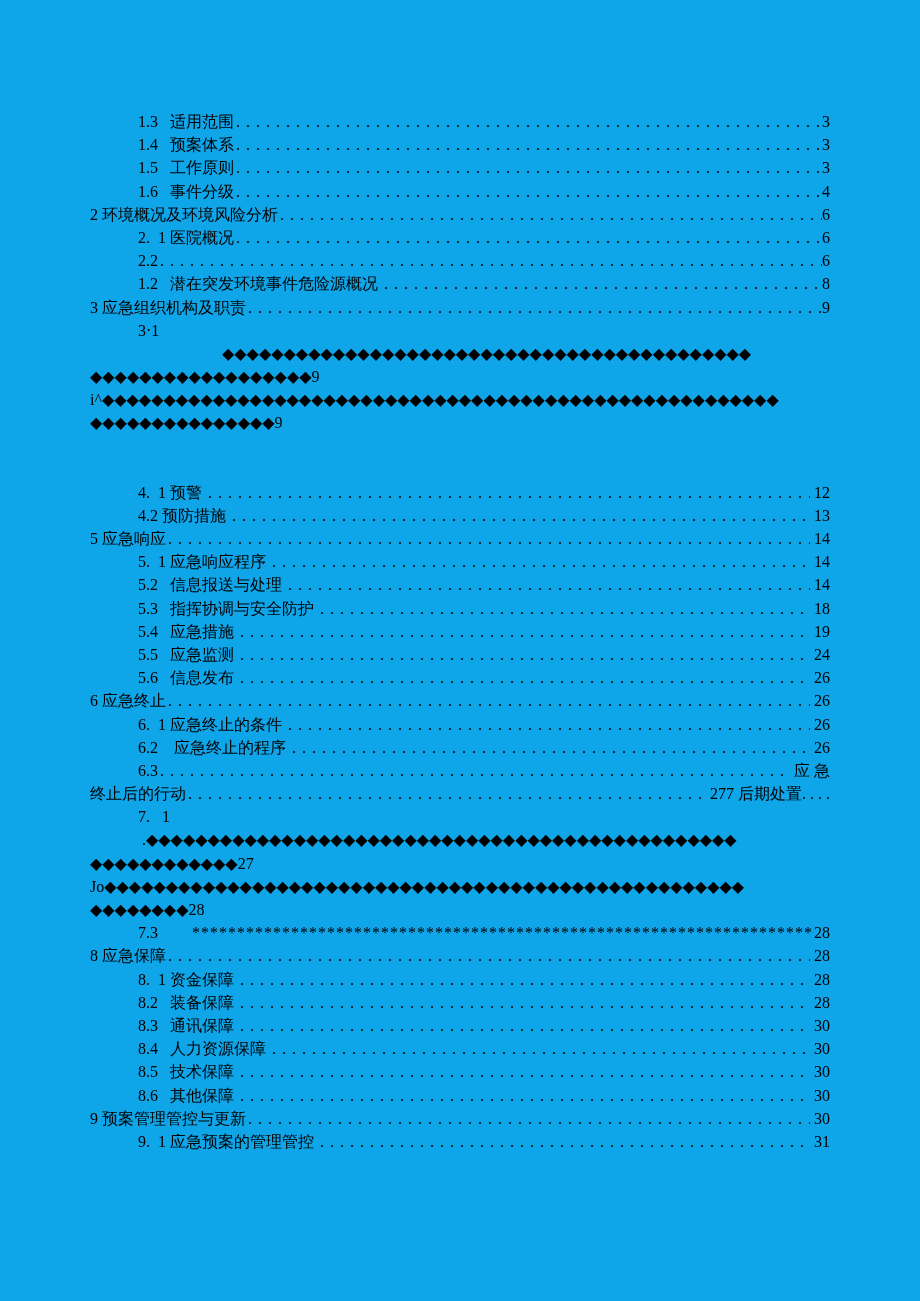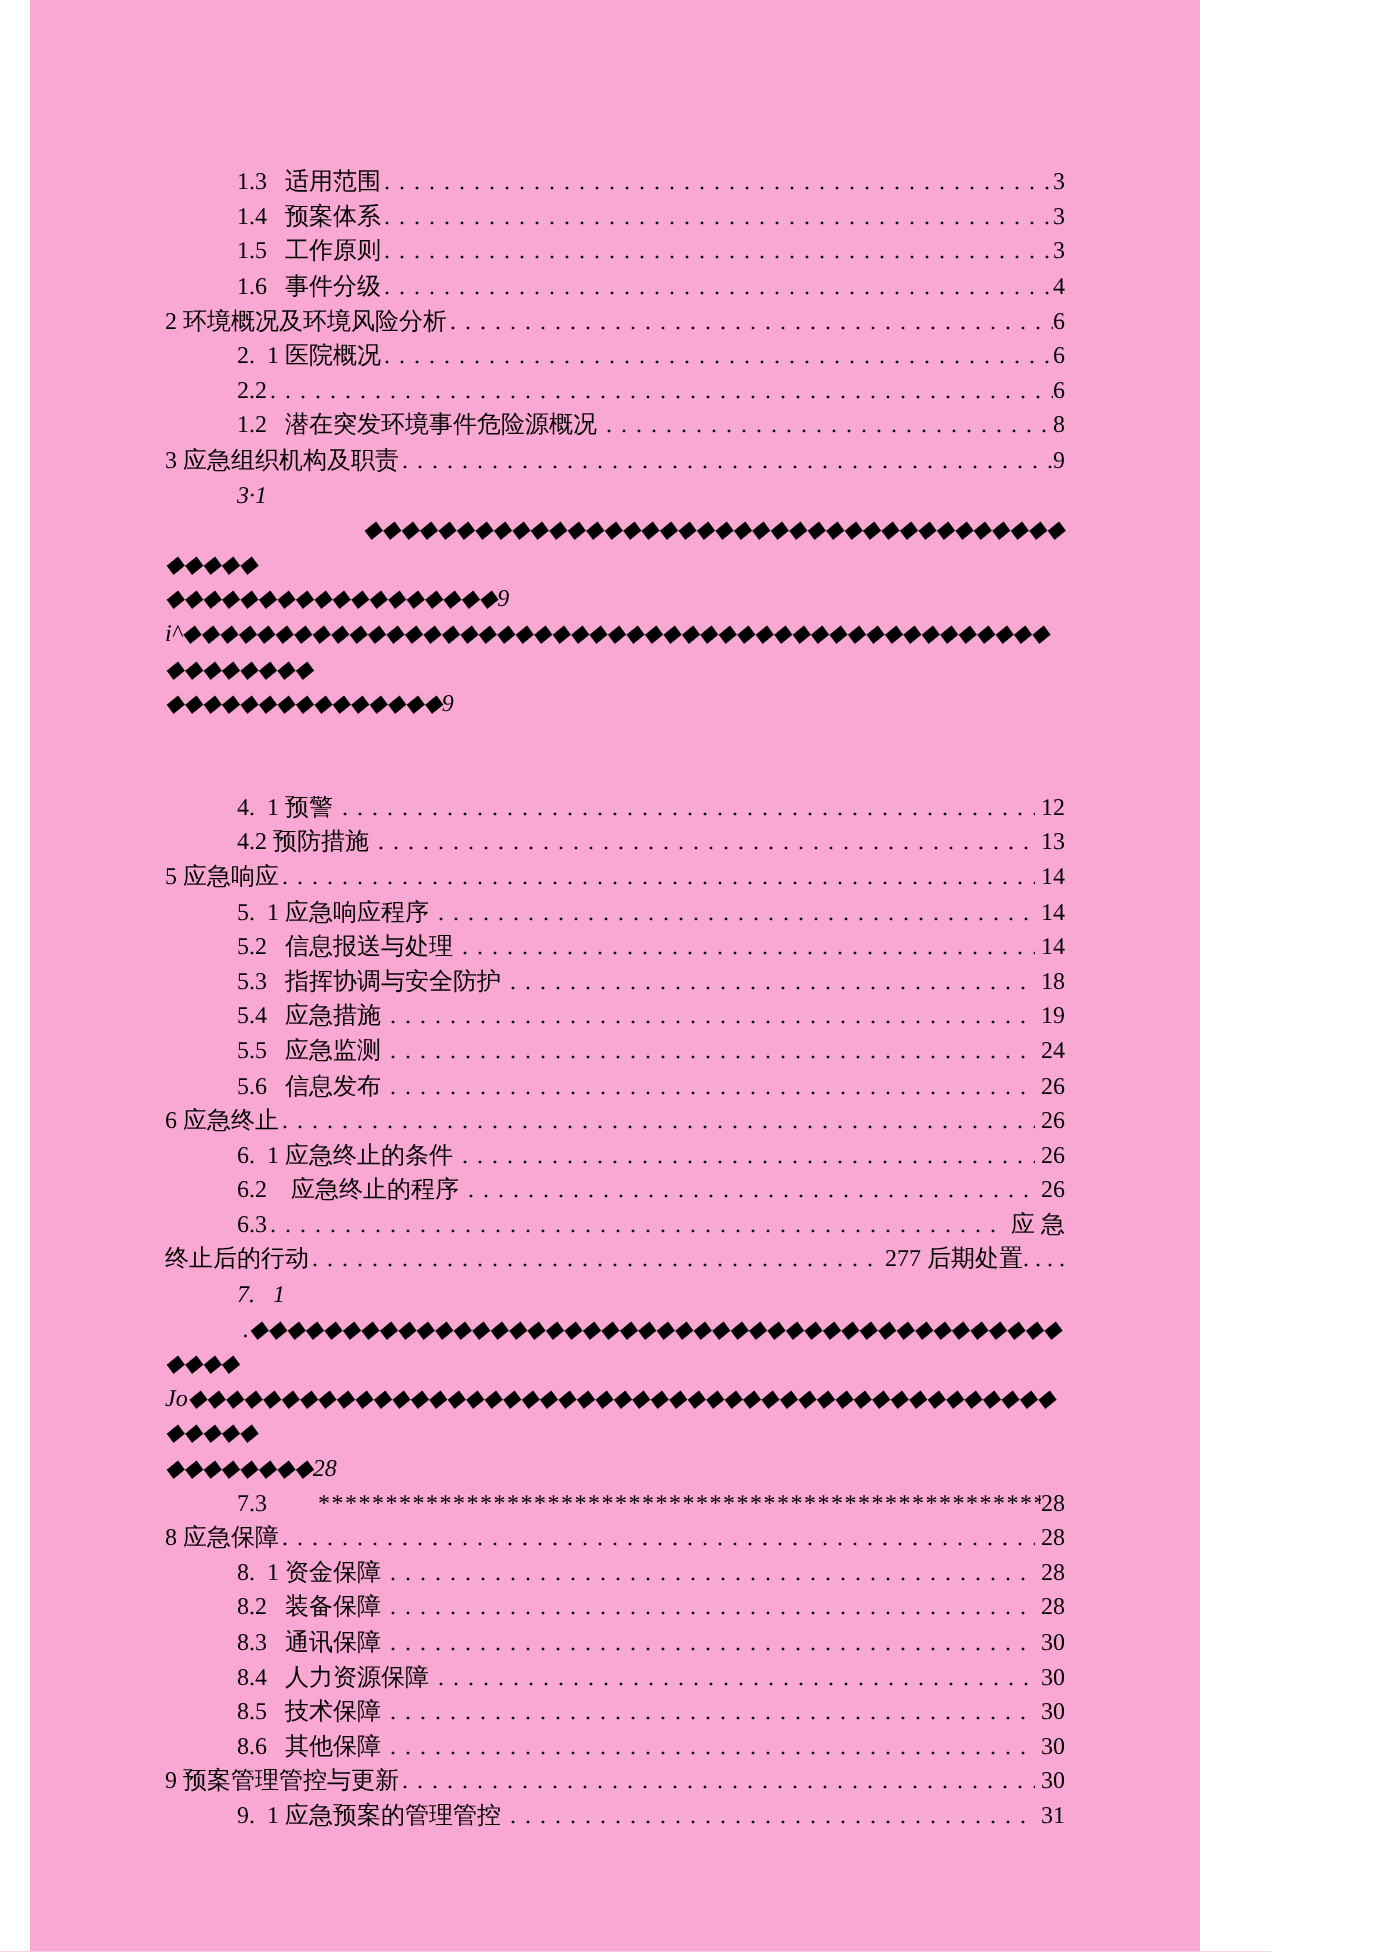--- a/index.html
+++ b/index.html
@@ -4,26 +4,25 @@
 <style>
   body {
     margin: 0;
     padding: 0;
     background: #fff;
     font-family: "SimSun", "宋体", serif;
     font-size: 16px;
     color: #000;
   }
   .page {
-    width: 780px;
+    width: 920px;
     min-height: 1301px;
     padding: 110px 90px 60px 90px;
     box-sizing: border-box;
-    background: #f9a8d4;
-    margin-left: 20px;
+    background: #0ea5e9;
   }
   .toc-line {
     display: flex;
     align-items: baseline;
     white-space: nowrap;
     line-height: 1.45;
     margin: 0;
     padding: 0;
   }
   .toc-line .num {
@@ -42,21 +41,20 @@
   .toc-line .page-num {
     white-space: pre;
     text-align: right;
   }
   .indent2 { padding-left: 48px; }
   .indent0 { padding-left: 0px; }
   .free-line {
     line-height: 1.45;
     white-space: pre-wrap;
     word-break: break-all;
-    font-style: italic;
   }
   .blank { height: 23px; }
   .italic { font-style: italic; }
 </style>
 </head>
 <body>
 
 <div class="page" id="page">
     <div class="toc-line indent2">
       <span class="num">1.3</span>
@@ -197,20 +195,21 @@
       <span class="page-num"> 应 急</span>
     </div>
     <div class="toc-line indent0">
       <span class="num"></span>
       <span class="title">终止后的行动</span>
       <span class="leader">. . . . . . . . . . . . . . . . . . . . . . . . . . . . . . . . . . . . . . . . . . . . . . . . . . . . . . . . . . . . . . . . . . . . . . . . . . . . . . . . . . . . . . . . . . . . . . . . . . . . . . . . . . . . . . . . . . . . . . . . . . . . . . . . . . . . . . . . . . . . . . . . . . . . . . . . . . . . . . . . . . . . . . . . . . . . . . . . . . . . . . . . . . . . . . . . . . . . . . . . . . . . . . . . . . . . . . . .</span>
       <span class="page-num"> 277 后期处置. . . .</span>
     </div>
     <div class="free-line indent2">7.   1</div>
     <div class="free-line indent0">             .◆◆◆◆◆◆◆◆◆◆◆◆◆◆◆◆◆◆◆◆◆◆◆◆◆◆◆◆◆◆◆◆◆◆◆◆◆◆◆◆◆◆◆◆◆◆◆◆</div>
+    <div class="free-line indent0">◆◆◆◆◆◆◆◆◆◆◆◆27</div>
     <div class="free-line indent0">Jo◆◆◆◆◆◆◆◆◆◆◆◆◆◆◆◆◆◆◆◆◆◆◆◆◆◆◆◆◆◆◆◆◆◆◆◆◆◆◆◆◆◆◆◆◆◆◆◆◆◆◆◆</div>
     <div class="free-line indent0">◆◆◆◆◆◆◆◆28</div>
     <div class="toc-line indent2">
       <span class="num">7.3</span>
       <span class="title">        </span>
       <span class="leader">*****************************************************************************************************</span>
       <span class="page-num">28</span>
     </div>
     <div class="toc-line indent0">
       <span class="num">8</span>

